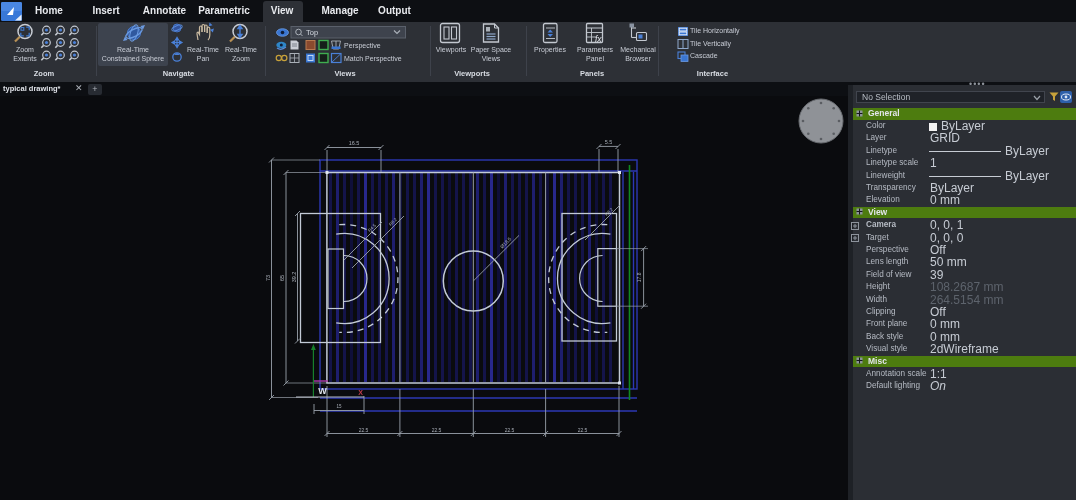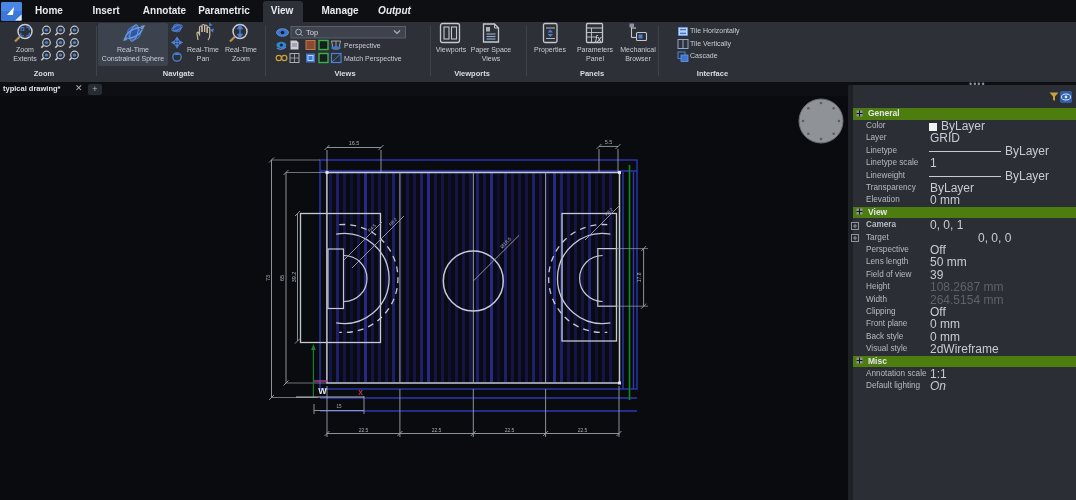--- a/index.html
+++ b/index.html
@@ -34,21 +34,21 @@
 </head>
 <body>
 <div id="menubar"></div>
 <div id="viewtab"></div>
 <div class="mtab" style="left:35px; width:28px;">Home</div>
 <div class="mtab" style="left:92px; width:28px;">Insert</div>
 <div class="mtab" style="left:142px; width:45px;">Annotate</div>
 <div class="mtab" style="left:198px; width:52px;">Parametric</div>
 <div class="mtab" style="left:267px; width:30px;">View</div>
 <div class="mtab" style="left:321px; width:38px;">Manage</div>
-<div class="mtab" style="left:377px; width:35px;font-style:italic;">Output</div>
+<div class="mtab" style="left:377px; width:35px;">Output</div>
 <svg class="abs" style="left:1px; top:2px;" width="21" height="19">
   <rect x="0" y="0" width="21" height="19" rx="1.5" fill="#3878d8"></rect>
   <rect x="0" y="0" width="21" height="9" rx="1.5" fill="#4a87e2"></rect>
   <path d="M6,13 L13,5 L12,13 Z" fill="#ffffff"></path>
   <path d="M14,18.5 L20.5,18.5 L20.5,12.5 Z" fill="#e8eef8"></path>
 </svg>
 
 <div id="ribbon"></div>
 <div class="sep" style="left:96px;"></div>
 <div class="sep" style="left:265px;"></div>
@@ -465,20 +465,23 @@
           <circle cx="808.3" cy="12.3" r="1.3"></circle>
       <circle cx="833.7" cy="37.7" r="1.3"></circle>
           <circle cx="808.3" cy="37.7" r="1.3"></circle>
     </g>
   </g>
 </svg>
 </div>
 
 <div id="rpanel">
   <div class="scrollstrip"></div>
+  <div class="abs" style="left:8px; top:6px; width:189px; height:11.5px; background:#1f2228; border:1px solid #41454e; color:#b9bec6; font-size:8.5px; line-height:10px; padding-left:5px;">No Selection<svg style="position:absolute; right:3px; top:2.5px;" width="8" height="6">
+        <path d="M1,1 L4,4.5 L7,1" stroke="#9aa0a8" stroke-width="1.2" fill="none"></path>
+      </svg></div>
   <svg class="abs" style="left:201px; top:7px;" width="10" height="10">
       <path d="M0.5,0.5 L9.5,0.5 L6,4.5 L6,9 L4,7.8 L4,4.5 Z" fill="#c8a23a"></path>
     </svg>
   <div class="abs" style="left:212px; top:6px; width:12px; height:11.5px; background:#2d5faa; border-radius:2px;"></div>
   <svg class="abs" style="left:213px; top:8px;" width="10" height="8">
       <ellipse cx="5" cy="4" rx="4.5" ry="3" fill="none" stroke="#dce6f5" stroke-width="1"></ellipse>
       <circle cx="5" cy="4" r="1.4" fill="#dce6f5"></circle>
     </svg>
   <div class="phead" style="top:23.0px;"><span class="sq"><svg width="7" height="7" style="vertical-align:-0.5px;">
           <rect x="0.5" y="0.5" width="6" height="6" fill="#8d939c"></rect>
@@ -513,21 +516,21 @@
       <line x1="2" y1="4" x2="6" y2="4" stroke="#8d939c"></line>
       <line x1="4" y1="2" x2="4" y2="6" stroke="#8d939c"></line>
     </svg>
   <div class="pval" style="top:134.2px;">0, 0, 1</div>
   <div class="prow" style="top:146.6px;">Target</div>
   <svg class="abs" style="left:3px; top:149.1px;" width="8" height="8">
       <rect x="0.5" y="0.5" width="7" height="7" fill="none" stroke="#8d939c"></rect>
       <line x1="2" y1="4" x2="6" y2="4" stroke="#8d939c"></line>
       <line x1="4" y1="2" x2="4" y2="6" stroke="#8d939c"></line>
     </svg>
-  <div class="pval" style="top:146.6px;margin-left:48px;">0, 0, 0</div>
+  <div class="pval" style="top:146.6px;">0, 0, 0</div>
   <div class="prow" style="top:159.0px;">Perspective</div>
   <div class="pval" style="top:159.0px;">Off</div>
   <div class="prow" style="top:171.4px;">Lens length</div>
   <div class="pval" style="top:171.4px;">50 mm</div>
   <div class="prow" style="top:183.8px;">Field of view</div>
   <div class="pval" style="top:183.8px;">39</div>
   <div class="prow" style="top:196.2px;">Height</div>
   <div class="pval dim" style="top:196.2px;">108.2687 mm</div>
   <div class="prow" style="top:208.6px;">Width</div>
   <div class="pval dim" style="top:208.6px;">264.5154 mm</div>

